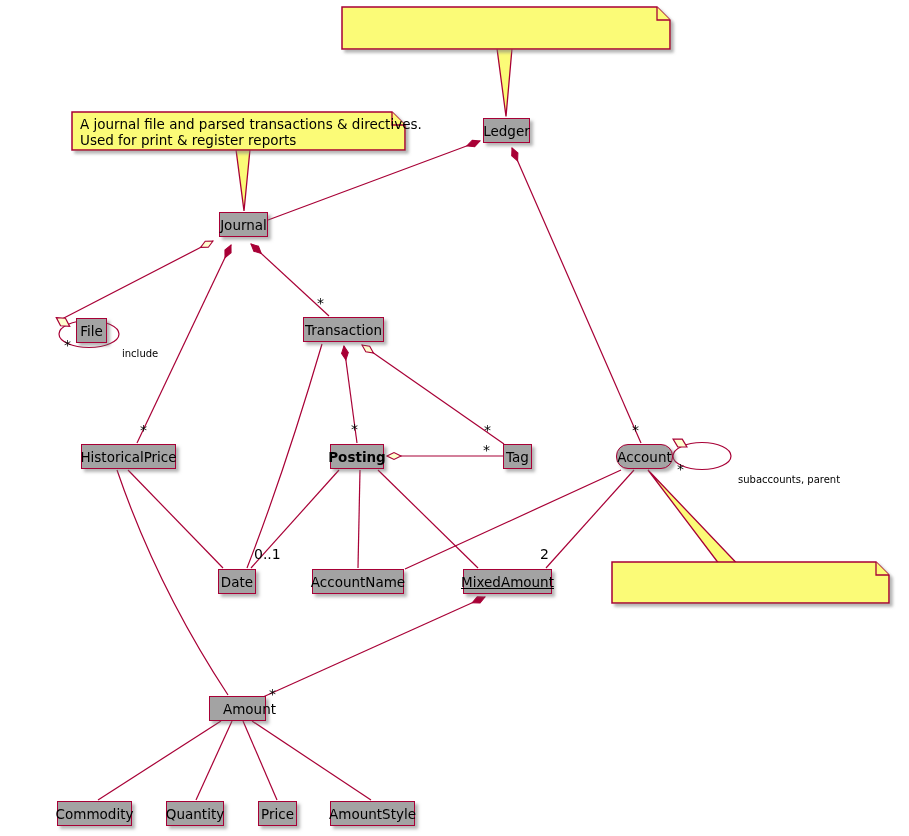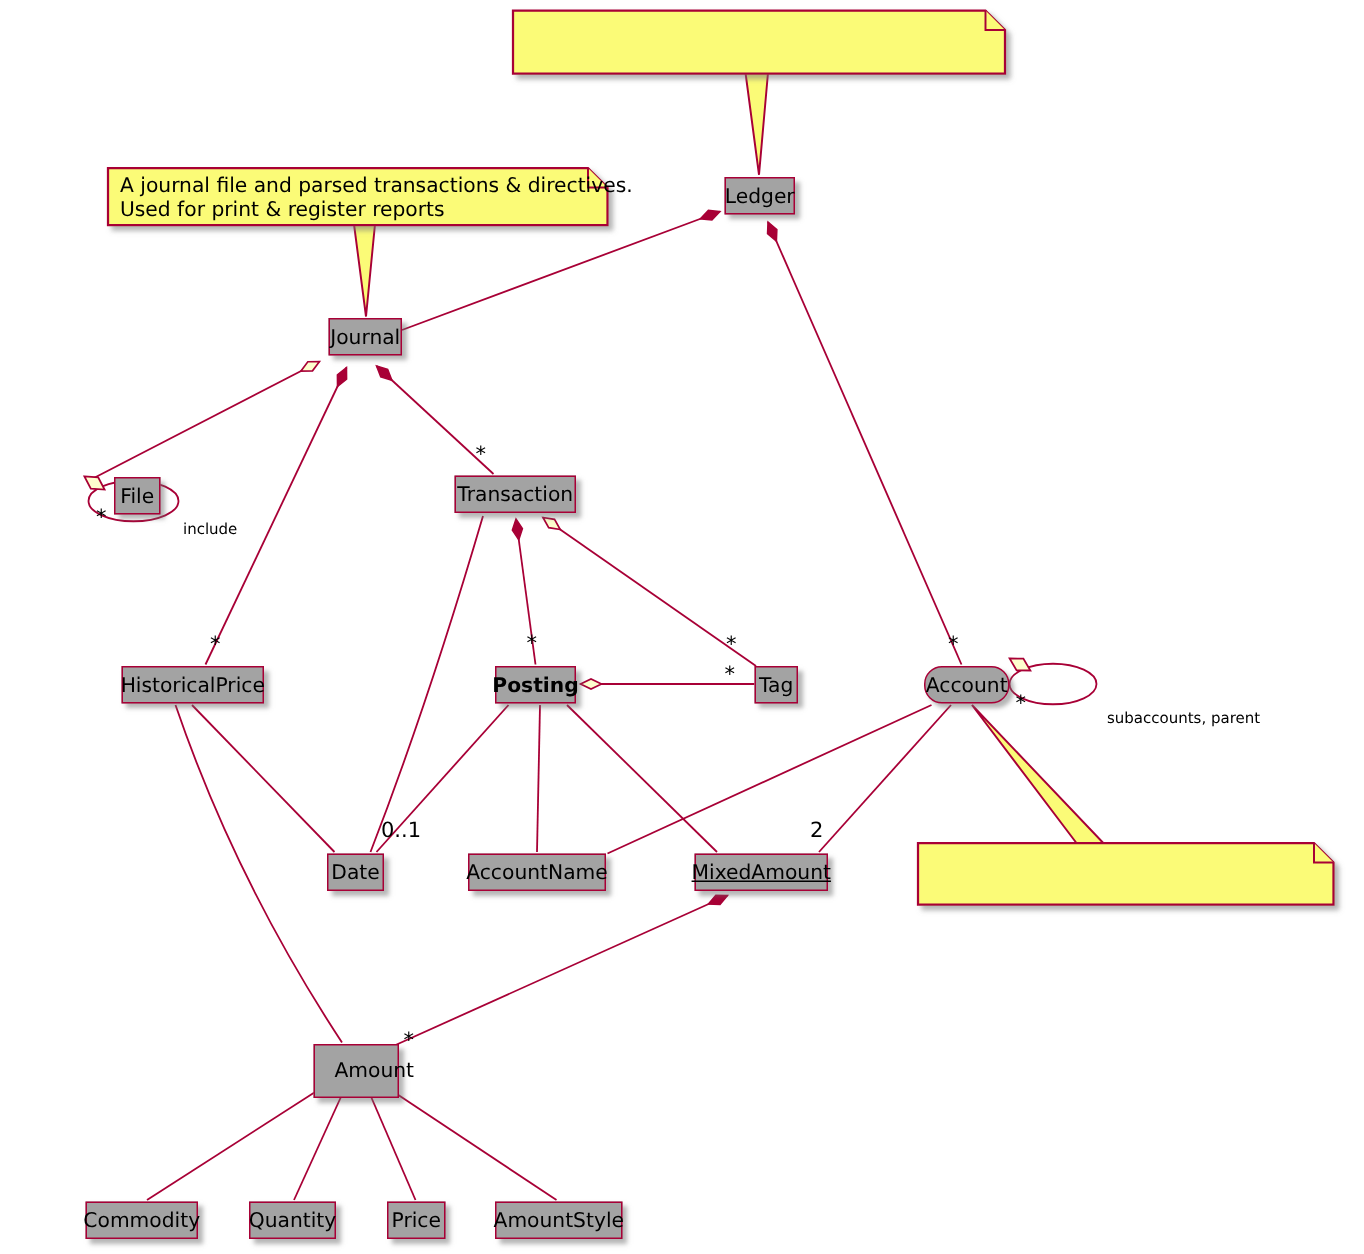--- a/index.html
+++ b/index.html
@@ -85,21 +85,21 @@
   <div class="uml-box" style="left:219px;top:212px;width:49px;height:25px;">Journal</div>
   <div class="uml-box" style="left:28px;top:318px;width:31px;height:25px;margin-left:48px;">File</div>
   <div class="uml-box" style="left:303px;top:317px;width:81px;height:25px;">Transaction</div>
   <div class="uml-box" style="left:81px;top:444px;width:95px;height:25px;">HistoricalPrice</div>
   <div class="uml-box" style="left:330px;top:444px;width:54px;height:25px;font-weight:bold;">Posting</div>
   <div class="uml-box" style="left:503px;top:444px;width:29px;height:25px;">Tag</div>
   <div class="uml-box" style="left:616px;top:444px;width:57px;height:25px;border-radius:12px;">Account</div>
   <div class="uml-box" style="left:218px;top:569px;width:38px;height:25px;">Date</div>
   <div class="uml-box" style="left:312px;top:569px;width:92px;height:25px;">AccountName</div>
   <div class="uml-box" style="left:463px;top:569px;width:89px;height:25px;text-decoration:underline;">MixedAmount</div>
-  <div class="uml-box" style="left:209px;top:696px;width:57px;height:36px;padding-left:24px;">Amount</div>
+  <div class="uml-box" style="left:209px;top:696px;width:57px;height:25px;padding-left:24px;">Amount</div>
   <div class="uml-box" style="left:57px;top:801px;width:75px;height:25px;">Commodity</div>
   <div class="uml-box" style="left:166px;top:801px;width:58px;height:25px;">Quantity</div>
   <div class="uml-box" style="left:258px;top:801px;width:39px;height:25px;">Price</div>
   <div class="uml-box" style="left:330px;top:801px;width:85px;height:25px;">AmountStyle</div>
 
   <div class="note-text" style="left:80px;top:116px;">A journal file and parsed transactions &amp; directives.
 Used for print &amp; register reports</div>
 
   <span class="mult" style="left:317px;top:297px;">*</span>
   <span class="mult" style="left:140px;top:424px;">*</span>

